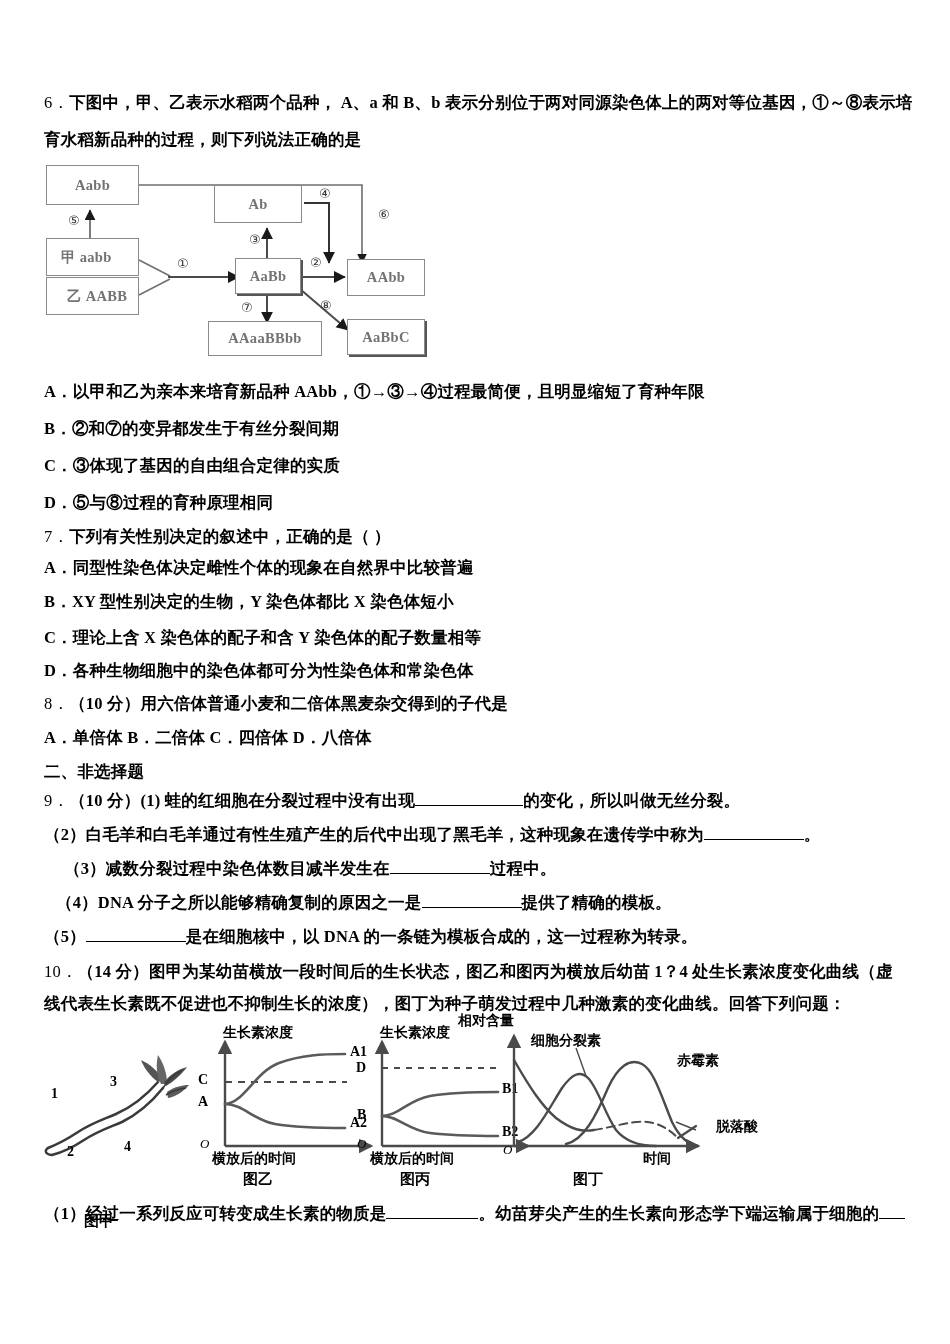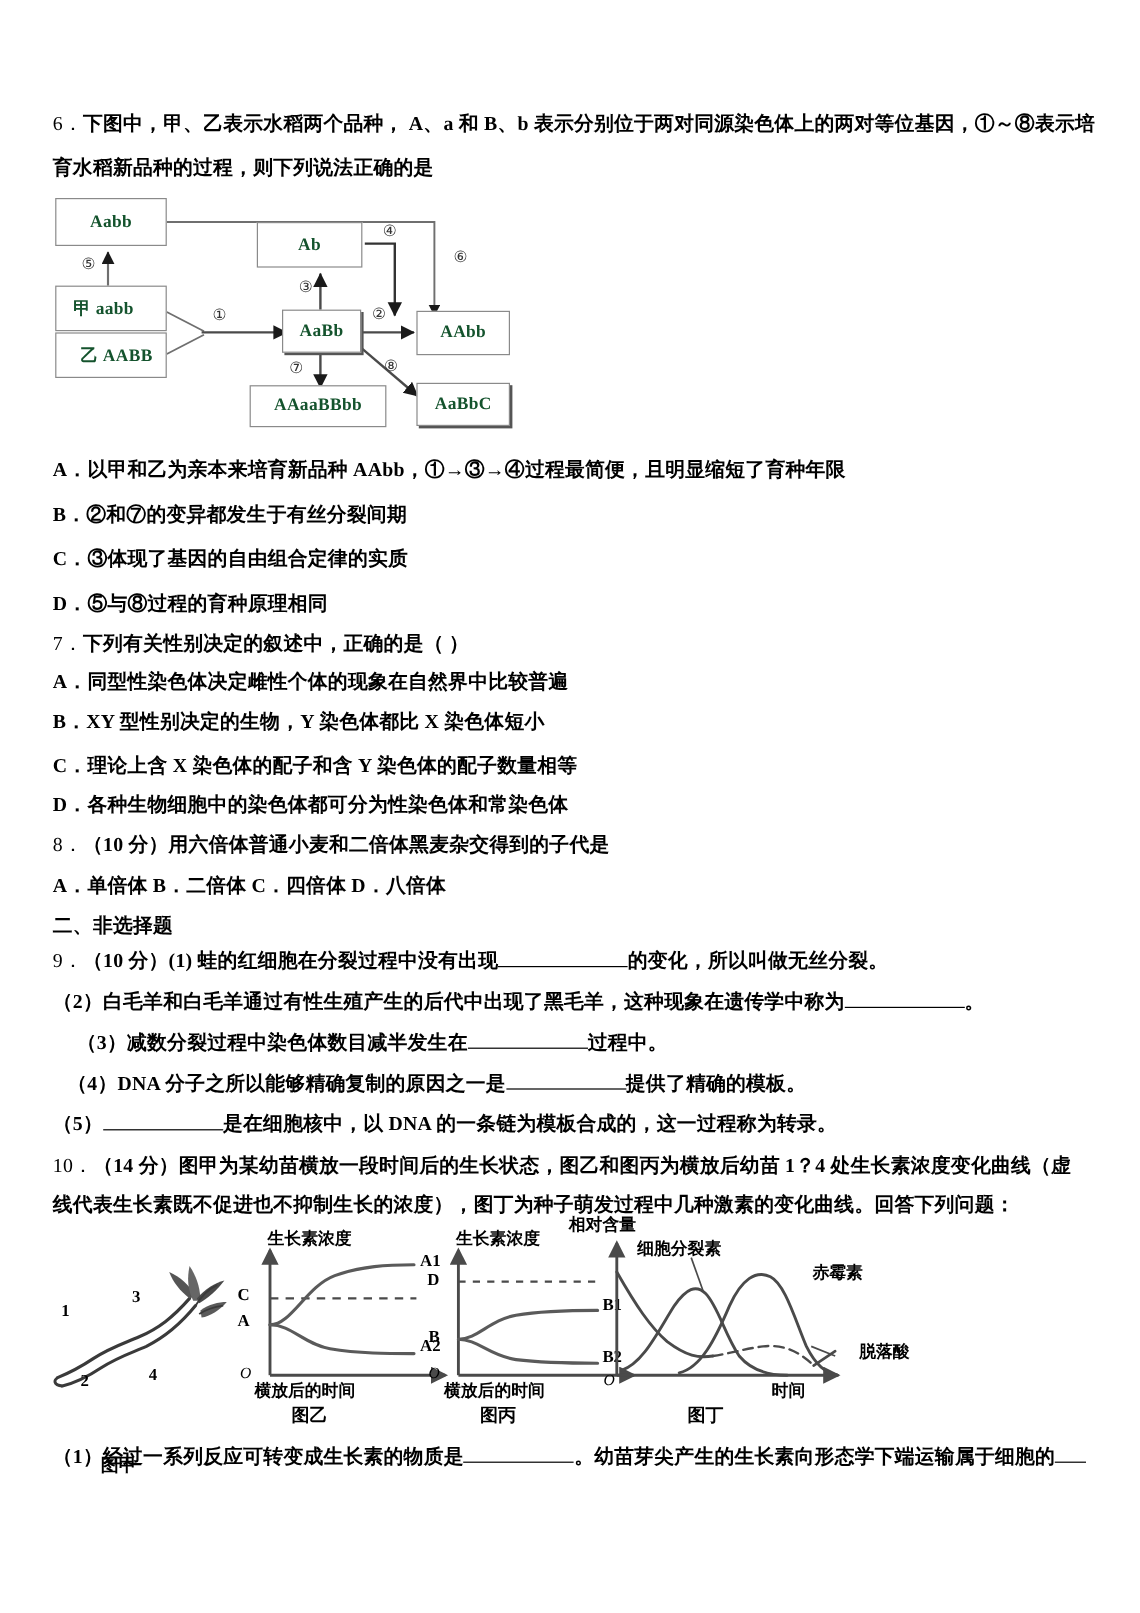--- a/index.html
+++ b/index.html
@@ -49,21 +49,21 @@
   .fbox {
     position: absolute;
     border: 1.6px solid #8a8a8a;
     background: #fff;
     box-sizing: border-box;
     display: flex;
     align-items: center;
     justify-content: center;
     font-size: 14.5px;
     font-weight: bold;
-    color: #14532d;
+    color: #737373;
     font-family: "Liberation Serif", serif;
     letter-spacing: 0.3px;
   }
   .fbox.shadow {
     box-shadow: 2px 2px 0 0 #555;
   }
   .circnum {
     position: absolute;
     font-size: 13px;
     color: #333;
@@ -278,21 +278,21 @@
       <path d="M30,78 C46,78 56,92 78,95 C102,98 126,98 146,98" stroke="#5a5a5a" stroke-width="2.6" fill="none" stroke-linecap="round"></path>
     </svg>
     <div class="ticklabel" style="left:316px; top:48px;">D</div>
     <div class="ticklabel" style="left:317px; top:95px;">B</div>
     <div class="olabel" style="left:317px; top:124px;">O</div>
     <div class="curvelabel" style="left:462px; top:69px;">B1</div>
     <div class="curvelabel" style="left:462px; top:112px;">B2</div>
     <div class="axlabel" style="left:330px; top:138px;">横放后的时间</div>
     <div class="figcap" style="left:360px; top:158px;">图丙</div>
 
-    <div class="axlabel" style="left:434px; top:0px;text-align:right;">相对含量</div>
+    <div class="axlabel" style="left:418px; top:0px;text-align:right;">相对含量</div>
     <svg width="260" height="130" viewBox="0 0 260 130" style="position:absolute; left:450px; top:18px;">
       <defs>
         <marker id="ax3" markerWidth="7" markerHeight="7" refX="5" refY="3" orient="auto">
           <path d="M0,0 L6,3 L0,6 z" fill="#4a4a4a"></path>
         </marker>
       </defs>
       <path d="M24,116 L24,6" stroke="#4a4a4a" stroke-width="2.4" fill="none" marker-end="url(#ax3)"></path>
       <path d="M24,116 L208,116" stroke="#4a4a4a" stroke-width="2.4" fill="none" marker-end="url(#ax3)"></path>
 
       <path d="M24,30 C40,58 52,76 66,88 C82,100 92,102 104,100" stroke="#4a4a4a" stroke-width="2.4" fill="none" stroke-linecap="round"></path>

